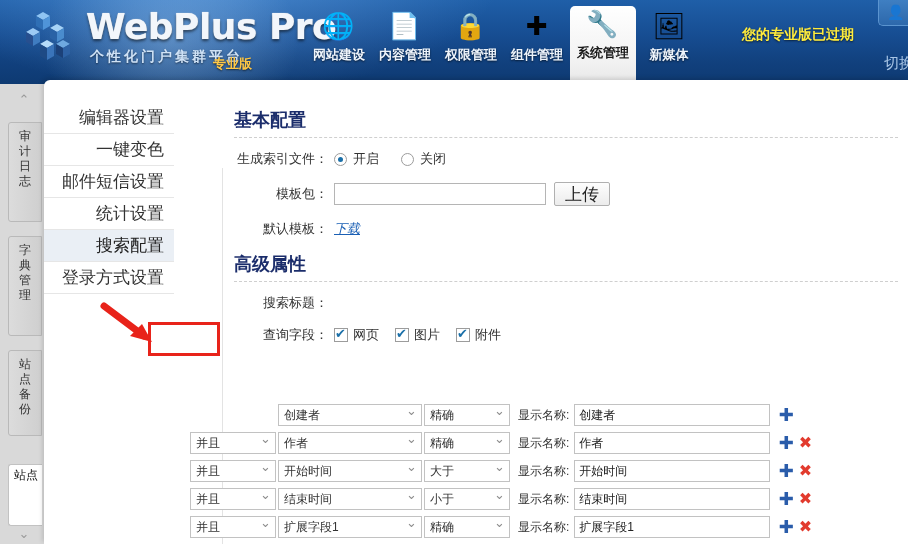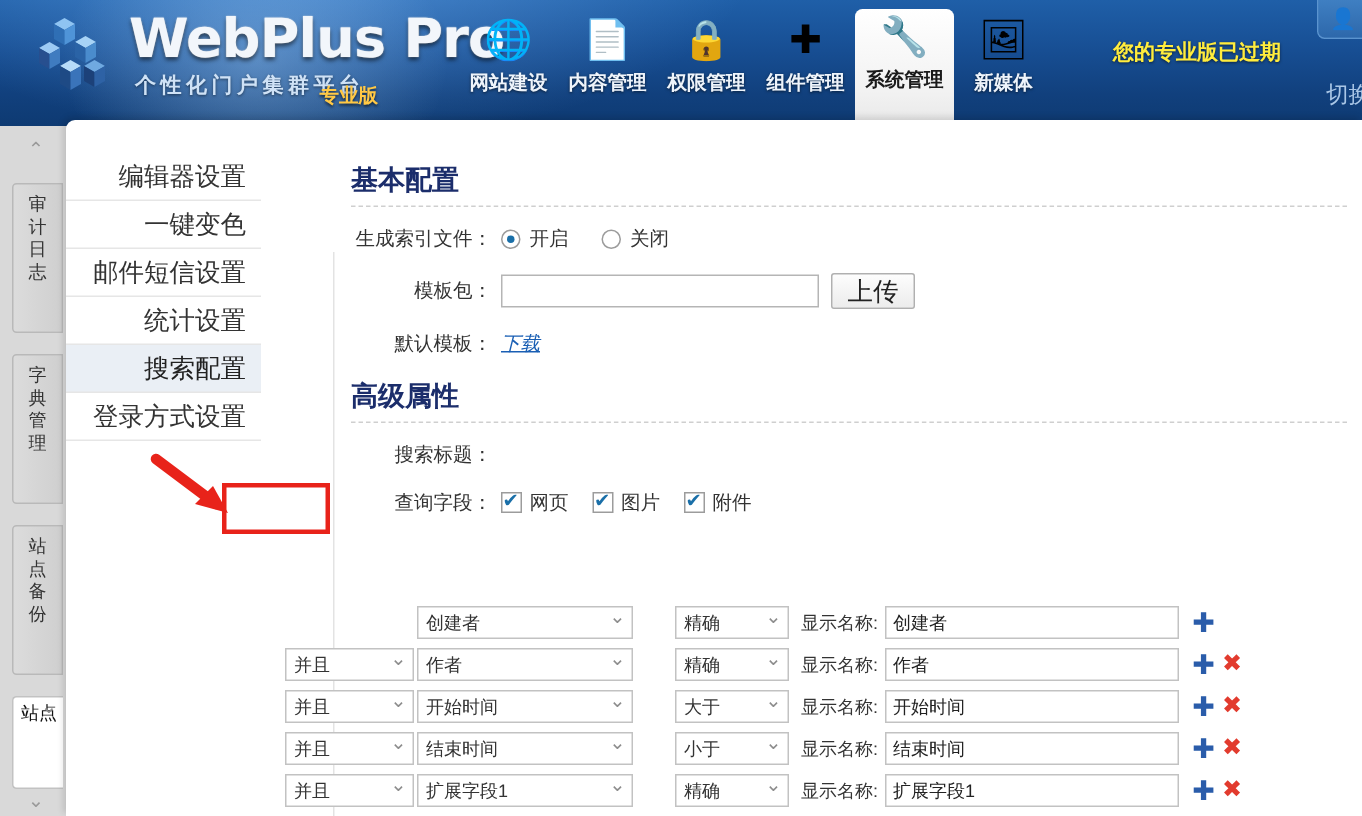--- a/index.html
+++ b/index.html
@@ -201,21 +201,21 @@
     font-size: 12px; color: #333; position: relative;
     padding: 2px 16px 2px 5px; line-height: 17px;
     white-space: nowrap; overflow: hidden; cursor: pointer;
   }
   .sel::after {
     content: "⌄"; position: absolute; right: 4px; top: -3px;
     font-size: 13px; color: #8d8d8d;
   }
   .sel.w-logic { width: 86px; margin-right: 2px; }
   .sel.w-field { width: 144px; margin-right: 2px; }
-  .sel.w-op    { width: 76px; margin-right: 8px; margin-left: 26px; }
+  .sel.w-op    { width: 86px; margin-right: 8px; }
   .spacer-logic { width: 88px; flex: none; }
   .dn-label { font-size: 12px; color: #333; margin-right: 5px; white-space: nowrap; }
   input.dn-input {
     width: 196px; height: 22px; border: 1px solid #c2c2c2; background: #fff;
     font-size: 12px; padding: 1px 4px; color: #222; outline: none;
     font-family: "Liberation Sans", sans-serif;
   }
   .icon-add {
     width: 20px; text-align: center; color: #2a5caa; font-size: 18px;
     font-weight: bold; cursor: pointer; margin-left: 6px; line-height: 18px;
@@ -292,21 +292,21 @@
 </div>
 
 <div id="lefttabs">
     <div class="vchev" style="top: 8px;">⌃</div>
     <div class="vtab" style="top: 38px; height: 100px;">
       <span style="display: block; width: 14px; margin: 0px auto; word-break: break-all;">审计日志</span>
     </div>
     <div class="vtab" style="top: 152px; height: 100px;">
       <span style="display: block; width: 14px; margin: 0px auto; word-break: break-all;">字典管理</span>
     </div>
-    <div class="vtab" style="top: 266px; height: 100px;">
+    <div class="vtab" style="top: 266px; height: 86px;">
       <span style="display: block; width: 14px; margin: 0px auto; word-break: break-all;">站点备份</span>
     </div>
     <div class="vtab sel" style="top: 380px; height: 62px;">
       <span style="display: block; width: 14px; margin: 0px auto; word-break: break-all;">站点</span>
     </div>
     <div class="vchev" style="top: 442px;">⌄</div>
   </div>
 
 <div id="card">
 

